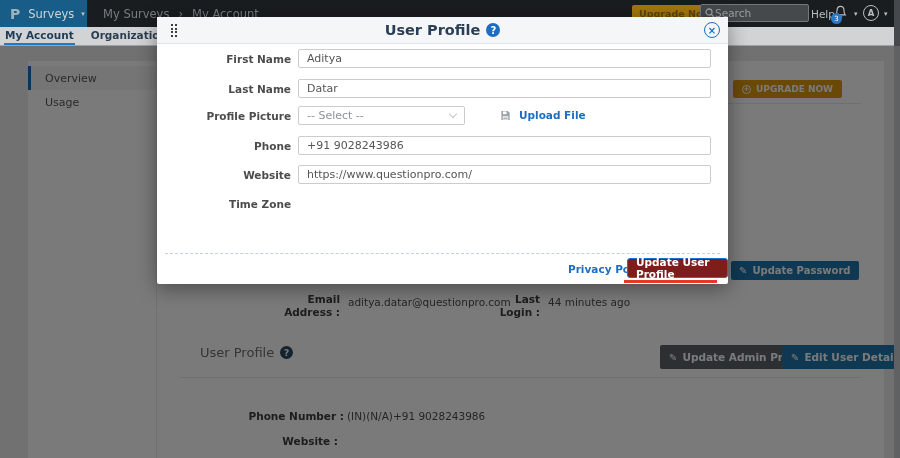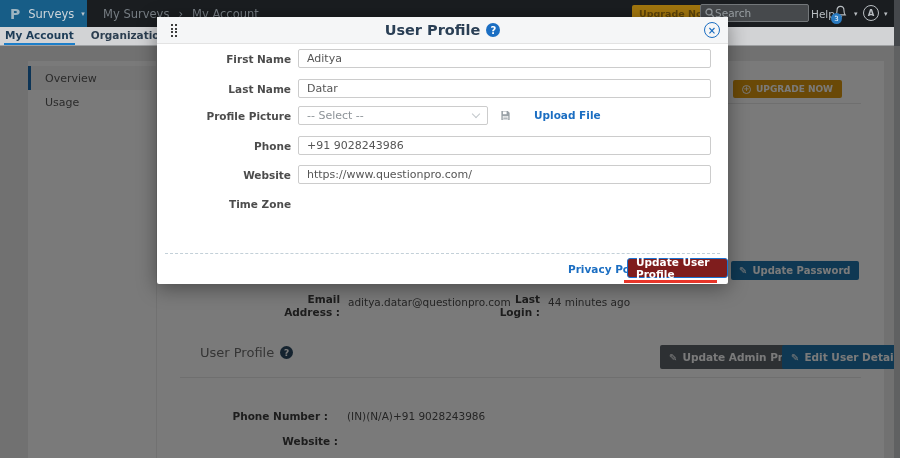--- a/index.html
+++ b/index.html
@@ -84,21 +84,21 @@
     font-weight:bold; color:#4c4c4c; }
   .finput { position:absolute; left:141px; top:0; width:413px; height:19px; border:1px solid #ccc;
     border-radius:2px; font-size:11px; color:#555; padding:0 8px; background:#fff; font-family:inherit; outline:none; }
   .fselect { position:absolute; left:141px; top:0; height:19px; border:1px solid #ccc; border-radius:2px;
     display:flex; align-items:center; justify-content:space-between; padding:0 8px; font-size:11px;
     color:#8d9398; background:#fff; cursor:pointer; }
   .fselect.dark { color:#4f4f4f; }
   .chev { width:6px; height:6px; border-right:1.5px solid #c2c7cb; border-bottom:1.5px solid #c2c7cb;
     transform:rotate(45deg); margin-top:-3px; }
   .tz-caret { font-size:8px; color:#3d3d3d; }
-  .upload-link { position:absolute; left:343px; top:3px; display:flex; align-items:center; gap:23px;
+  .upload-link { position:absolute; left:343px; top:3px; display:flex; align-items:center; gap:8px;
     color:#1b6ec2; font-size:10.5px; font-weight:bold; cursor:pointer; }
   .dashed-sep { position:absolute; left:8px; right:8px; top:236px; border-top:1px dashed #c3d0d8; }
   .privacy-link { position:absolute; left:411px; top:246px; font-size:10.5px; font-weight:bold;
     color:#1b6ec2; cursor:pointer; }
   .update-user-btn { position:absolute; left:470px; top:241px; height:20px; padding:0 8px;
     background:#7f1d1d; border:1px solid #1a72d0; color:#fff; font-size:10.5px; font-weight:bold;
     border-radius:3px; display:flex; align-items:center; cursor:pointer; }
   .red-underline { position:absolute; left:467px; top:263px; width:93px; height:3px; background:#e8362a; }
   svg { display:block; }
 </style>
@@ -174,21 +174,21 @@
   <div class="btn admin-btn">
     <span class="pencil">✎</span>
     <span>Update Admin Profile</span>
   </div>
   <div class="btn edit-btn">
     <span class="pencil">✎</span>
     <span>Edit User Details</span>
   </div>
   <div class="hr hr2"></div>
 
-  <div class="info-label" style="left:11px; top:349px; width:160px;">Phone Number :</div>
+  <div class="info-label" style="left:27px; top:349px; width:160px;">Phone Number :</div>
   <div class="info-value" style="left:190px; top:349px;">(IN)(N/A)+91 9028243986</div>
   <div class="info-label" style="left:21px; top:374px; width:160px;">Website :</div>
 </div>
 
 <div class="overlay"></div>
 
 <div class="modal">
   <div class="modal-header">
     <div class="drag-handle">
       <i></i>
@@ -212,21 +212,21 @@
     <input class="finput" type="text" value="Aditya" style="">
   </div>
 
   <div class="frow" style="top:62px;">
     <span class="flabel">Last Name</span>
     <input class="finput" type="text" value="Datar" style="">
   </div>
 
   <div class="frow" style="top:89px;">
     <span class="flabel">Profile Picture</span>
-    <div class="fselect" style="width:190px;">
+    <div class="fselect" style="width:167px;">
       <span>-- Select --</span>
       <span class="chev"></span>
     </div>
     <div class="upload-link">
       <svg width="11" height="11" viewBox="0 0 12 12">
         <path d="M1.5 1 h7 l2 2 v8 h-9 Z" fill="#98a0a6"></path>
         <rect x="3.2" y="1.6" width="4" height="3" fill="#fff"></rect>
         <rect x="3" y="6.5" width="6" height="4" fill="#fff"></rect>
         <rect x="3.6" y="7.3" width="4.8" height="0.8" fill="#98a0a6"></rect>
         <rect x="3.6" y="8.8" width="4.8" height="0.8" fill="#98a0a6"></rect>

